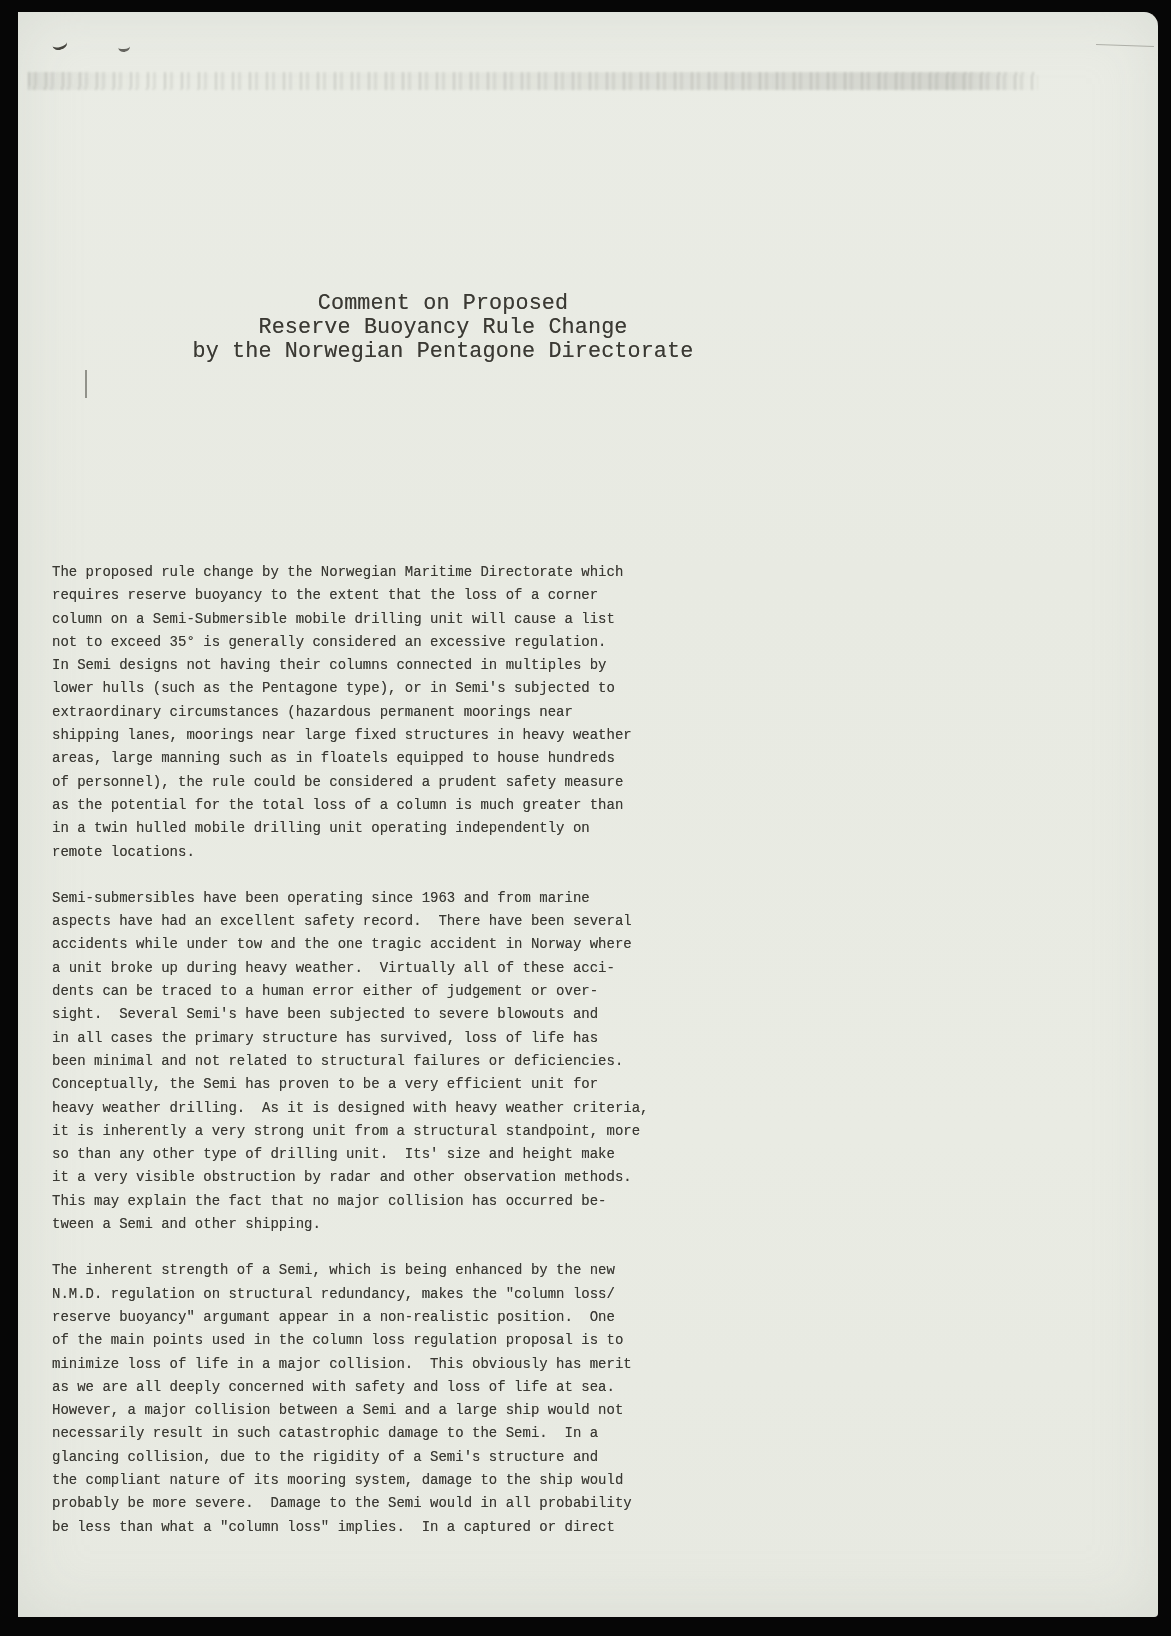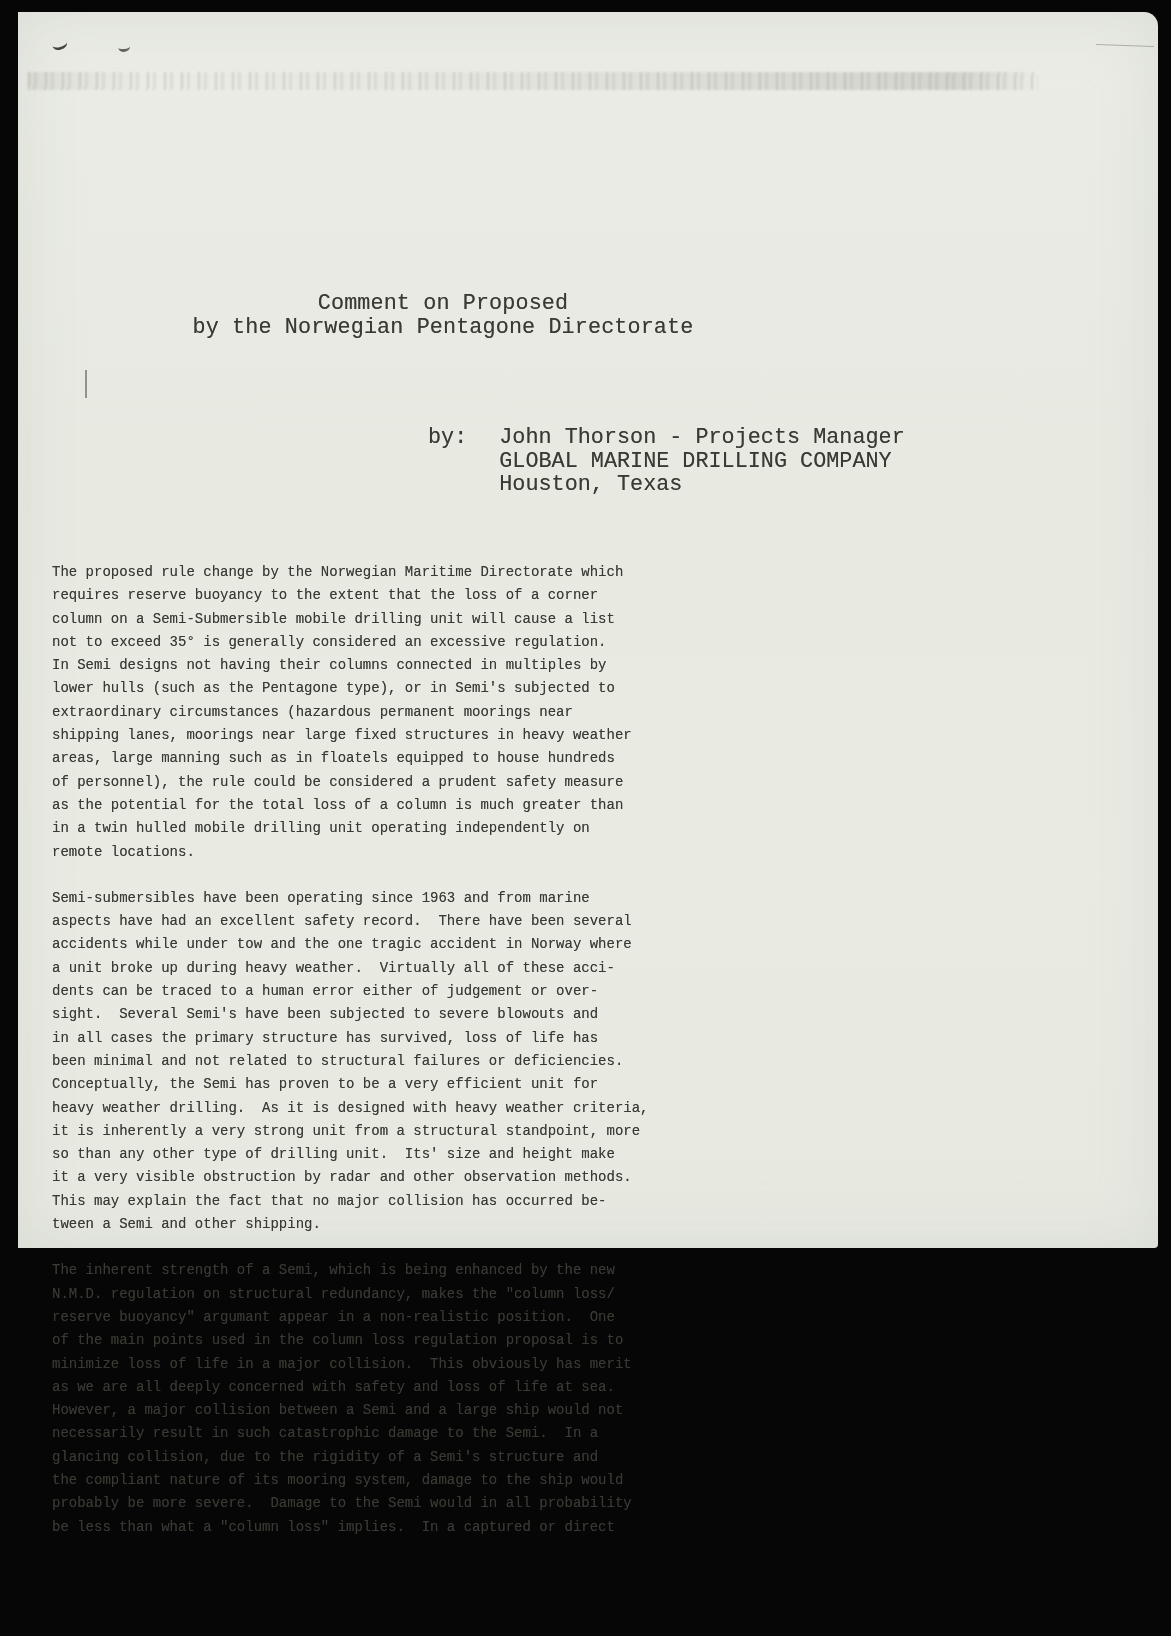--- a/index.html
+++ b/index.html
@@ -17,21 +17,21 @@
   .scan-frame {
     position: absolute;
     inset: 0;
     background: #060606;
   }
   .paper {
     position: absolute;
     left: 18px;
     top: 12px;
     width: 1140px;
-    height: 1236px;
+    height: 1605px;
     background: linear-gradient(180deg, #eaece5 0%, #e8eae2 35%, #e9ebe3 70%, #e7e9e1 100%);
     border-top-right-radius: 14px;
     border-bottom-right-radius: 4px;
     box-shadow: inset 0 0 60px rgba(190,195,185,0.35);
     color: #3a3933;
   }
   .ink {
     color: #3a3933;
     text-shadow: 0 0 0.6px rgba(58,57,51,0.55);
   }
@@ -126,31 +126,24 @@
   <div class="paper">
 
     <span class="mark mark-1"></span>
     <span class="mark mark-2"></span>
     <div class="smudge"></div>
     <span class="scratch"></span>
     <span class="vline-mark"></span>
 
     <div class="title-block ink">
       <div>Comment on Proposed</div>
+      <div>Reserve Buoyancy Rule Change</div>
       <div>by the Norwegian Pentagone Directorate</div>
     </div>
 
-    <div class="byline ink">
-      <span>by:</span>
-      <div>
-        <div>John Thorson - Projects Manager</div>
-        <div>GLOBAL MARINE DRILLING COMPANY</div>
-        <div>Houston, Texas</div>
-      </div>
-    </div>
 
     <div class="body-text ink">
       <div class="para">The proposed rule change by the Norwegian Maritime Directorate which
 requires reserve buoyancy to the extent that the loss of a corner
 column on a Semi-Submersible mobile drilling unit will cause a list
 not to exceed 35° is generally considered an excessive regulation.
 In Semi designs not having their columns connected in multiples by
 lower hulls (such as the Pentagone type), or in Semi's subjected to
 extraordinary circumstances (hazardous permanent moorings near
 shipping lanes, moorings near large fixed structures in heavy weather

